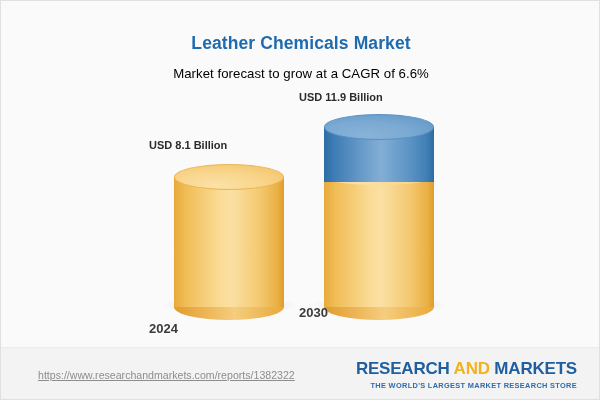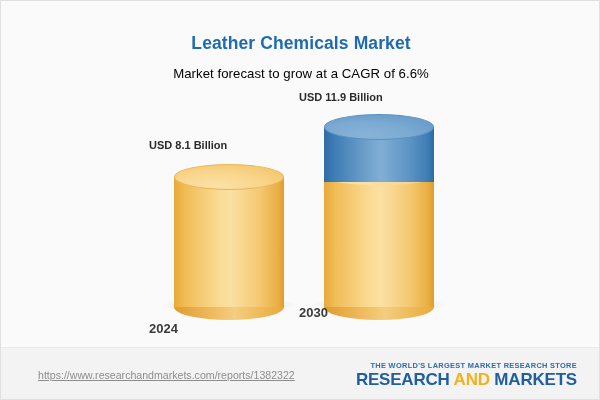--- a/index.html
+++ b/index.html
@@ -175,18 +175,18 @@
       </div>
 
       <div class="cat-label" style="top:222px;">2030</div>
     </div>
   </div>
 
   <div id="footer">
     <div id="url">https://www.researchandmarkets.com/reports/1382322</div>
 
     <div id="logo">
+      <div id="logo-main"><span>RESEARCH </span><span class="gold">AND </span><span>MARKETS</span></div>
       <div id="logo-tag">THE WORLD'S LARGEST MARKET RESEARCH STORE</div>
-      <div id="logo-main"><span>RESEARCH </span><span class="gold">AND </span><span>MARKETS</span></div>
     </div>
   </div>
 
 </div>
 
 </body></html>

